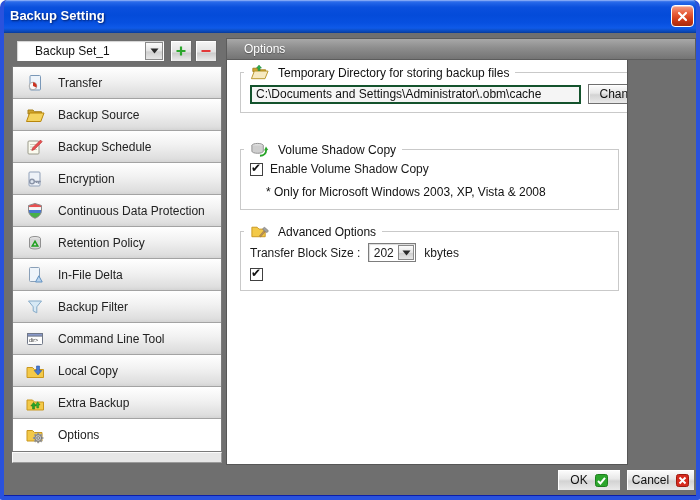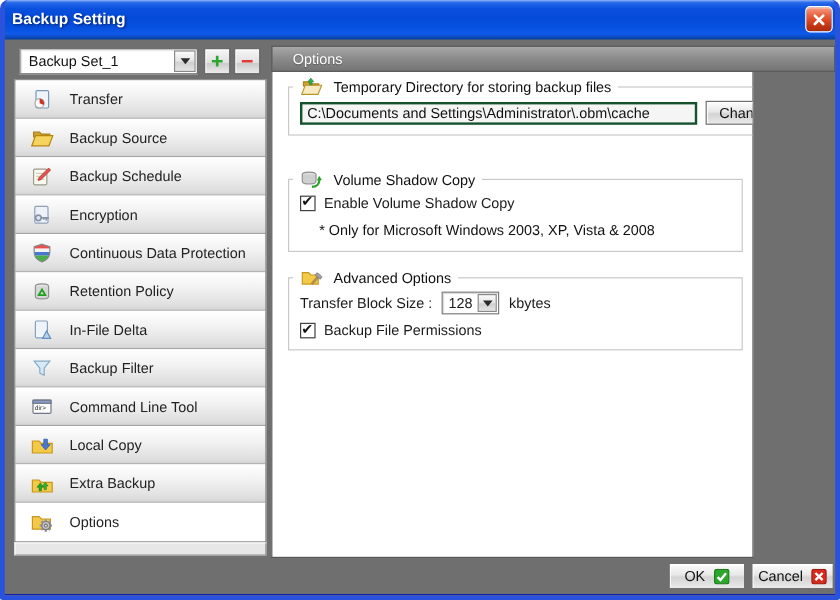--- a/index.html
+++ b/index.html
@@ -22,21 +22,21 @@
     background: linear-gradient(180deg,#f5a088 0%,#e9613e 35%,#d8431f 60%,#c03312 80%,#a82c0e 100%);
     display:flex; align-items:center; justify-content:center; box-shadow: inset 0 1px 0 rgba(255,255,255,.45);
     cursor:default;
   }
 
   
   .combo {
     position:absolute; left:12px; top:40px; width:149px; height:22px; background:#fff;
     border:1px solid #6e6e6e; display:flex; align-items:center; box-shadow: inset 1px 1px 1px rgba(0,0,0,.18);
   }
-  .combo-text { flex:1; padding-left:7px; font-size:12px; color:#111; white-space:nowrap; overflow:hidden; }
+  .combo-text { flex:1; padding-left:18px; font-size:12px; color:#111; white-space:nowrap; overflow:hidden; }
   .combo-btn {
     width:18px; height:18px; margin-right:1px; border:1px solid #8a8a8a;
     background:linear-gradient(180deg,#fbfbfb 0%,#e4e4e4 50%,#cfcfcf 55%,#e6e6e6 100%);
     display:flex; align-items:center; justify-content:center;
   }
   .sq-btn {
     position:absolute; top:40px; width:22px; height:22px; border:1px solid #6a6a6a;
     background:linear-gradient(180deg,#f6f6f6 0%,#e2e2e2 55%,#cbcbcb 60%,#ececec 100%);
     display:flex; align-items:center; justify-content:center; box-shadow: inset 1px 1px 0 #fff;
   }
@@ -315,32 +315,31 @@
           <g transform="rotate(40 14 11)">
             <rect x="13.2" y="8" width="1.8" height="8.5" fill="#b89058" stroke="#8a6a3a" stroke-width="0.4"></rect>
             <rect x="11" y="6" width="6.2" height="3" rx="1" fill="#a0a0a0" stroke="#6f6f6f" stroke-width="0.5"></rect>
           </g>
         </svg>
         <span>Advanced Options</span>
       </legend>
       <div class="tbs-row">
         <span>Transfer Block Size :</span>
         <div class="mini-combo">
-          <span class="val">128</span>
+          <span class="val">202</span>
           <span class="combo-btn">
             <svg width="9" height="6" viewBox="0 0 9 6">
                 <polygon points="0.5,0.5 8.5,0.5 4.5,5.5" fill="#2a2a2a"></polygon>
               </svg>
           </span>
         </div>
         <span>kbytes</span>
       </div>
       <div class="check-row perm-row">
         <span class="checkbox checked"></span>
-        <span>Backup File Permissions</span>
       </div>
     </fieldset>
 
   </div>
 
   <div class="btn ok-btn">
     <span>OK</span>
     <svg width="13" height="13" viewBox="0 0 13 13">
       <rect x="0.5" y="0.5" width="12" height="12" rx="2" fill="#2ca62c" stroke="#1e7e1e"></rect>
       <path d="M3 7 l2.4 2.4 L10 3.8" stroke="#fff" stroke-width="2" fill="none"></path>

